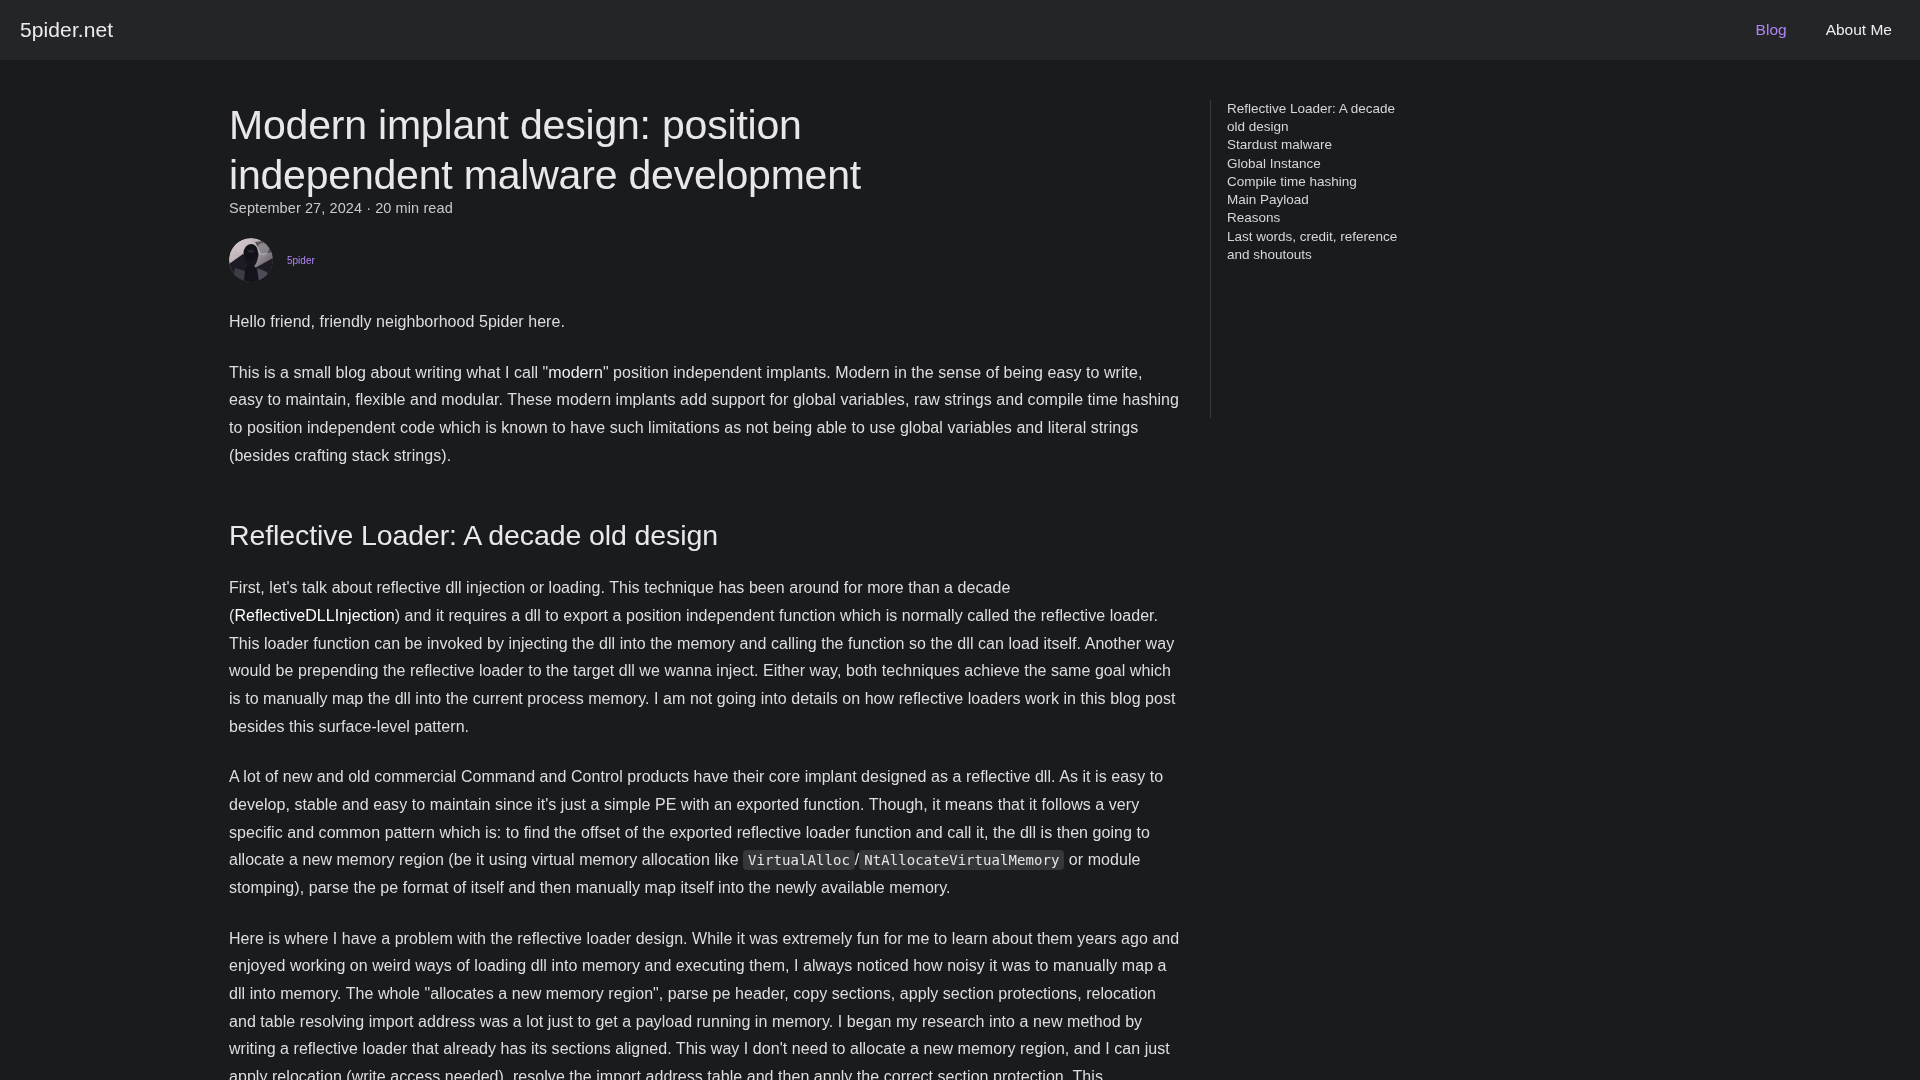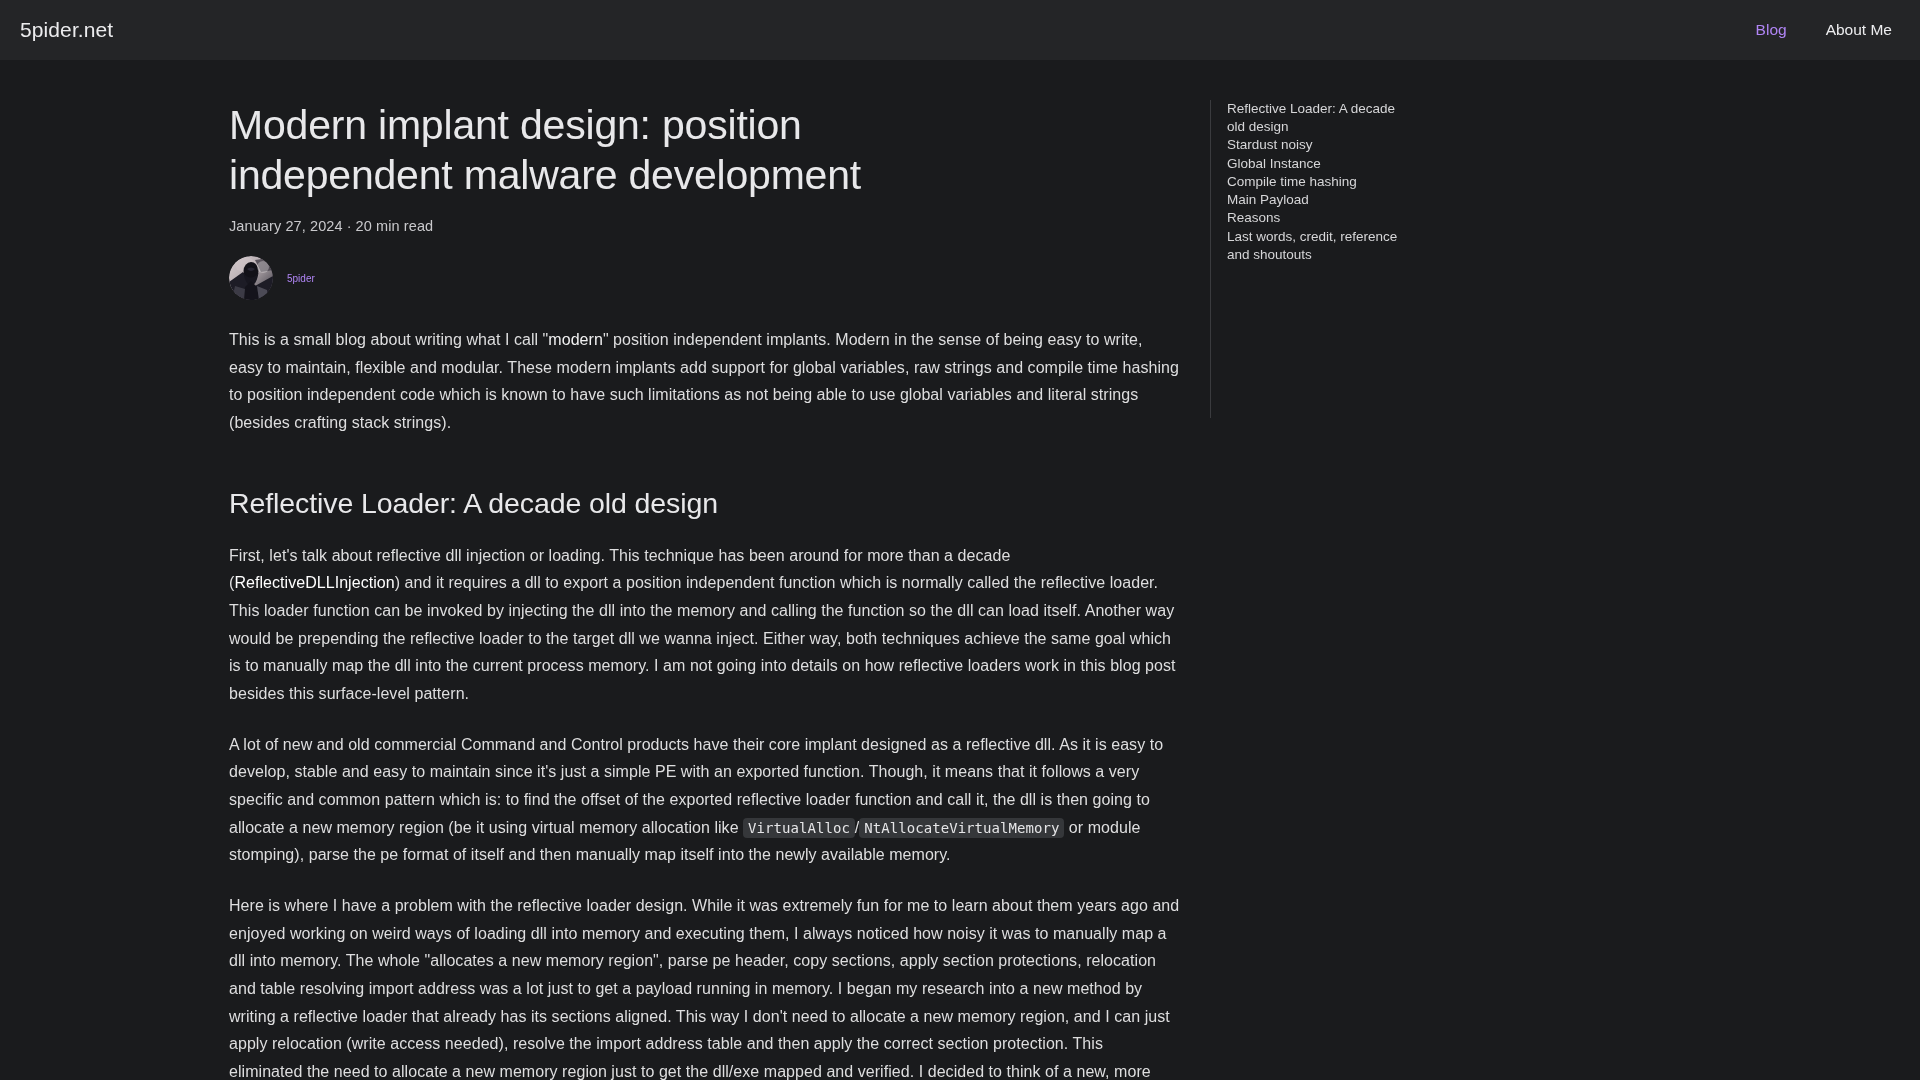--- a/index.html
+++ b/index.html
@@ -76,21 +76,20 @@
     padding: 0 0 0 4px;
   }
 
   .post-title {
     font-size: 41px;
     line-height: 1.22;
     font-weight: 400;
     letter-spacing: -0.2px;
     color: #e8e8ea;
     max-width: 800px;
-    margin-bottom: 18px;
   }
 
   .post-meta {
     font-size: 14.5px;
     color: #c9c9cc;
     margin-bottom: 22px;
     letter-spacing: .1px;
   }
   .meta-sep { padding: 0 4px; }
 
@@ -194,21 +193,21 @@
 </header>
 
 <div class="page">
   <div class="layout">
 
     <article class="article">
 
       <h1 class="post-title">Modern implant design: position independent malware development</h1>
 
       <div class="post-meta">
-        <span>January 27, 2024</span><span class="meta-sep">·</span><span>20 min read</span>
+        <span>September 27, 2024</span><span class="meta-sep">·</span><span>20 min read</span>
       </div>
 
       <div class="author-row">
         <span class="avatar">
           <svg viewBox="0 0 44 44" xmlns="http://www.w3.org/2000/svg" aria-hidden="true">
             <defs>
               <clipPath id="circ">
                   <circle cx="22" cy="22" r="22"></circle>
                 </clipPath>
               <linearGradient id="bgGrad" x1="0" y1="0" x2="1" y2="1">
@@ -228,40 +227,41 @@
               <path d="M28 30 L38 34 L40 44 L30 44 Z" fill="#55535f" opacity=".85"></path>
               <path d="M6 30 L16 33 L15 44 L3 44 Z" fill="#4a4854" opacity=".7"></path>
               <path d="M18 13 q4 -3 8 0 q-4 4 -8 0 Z" fill="#2a2835" opacity=".9"></path>
               <circle cx="34" cy="11" r="6" fill="#efeaec" opacity=".35"></circle>
             </g>
           </svg>
         </span>
         <a class="author-name" href="#">5pider</a>
       </div>
 
+      <p>Hello friend, friendly neighborhood 5pider here.</p>
 
       <p><span>This is a small blog about writing what I call "</span><strong>modern</strong><span>" position independent implants. Modern in the sense of being easy to write, easy to maintain, flexible and modular. These modern implants add support for global variables, raw strings and compile time hashing to position independent code which is known to have such limitations as not being able to use global variables and literal strings (besides crafting stack strings).</span></p>
 
       <h2 class="section-heading">Reflective Loader: A decade old design</h2>
 
       <p><span>First, let's talk about reflective dll injection or loading. This technique has been around for more than a decade (</span><a class="inline-link" href="#">ReflectiveDLLInjection</a><span>) and it requires a dll to export a position independent function which is normally called the reflective loader. This loader function can be invoked by injecting the dll into the memory and calling the function so the dll can load itself. Another way would be prepending the reflective loader to the target dll we wanna inject. Either way, both techniques achieve the same goal which is to manually map the dll into the current process memory. I am not going into details on how reflective loaders work in this blog post besides this surface-level pattern.</span></p>
 
       <p><span>A lot of new and old commercial Command and Control products have their core implant designed as a reflective dll. As it is easy to develop, stable and easy to maintain since it's just a simple PE with an exported function. Though, it means that it follows a very specific and common pattern which is: to find the offset of the exported reflective loader function and call it, the dll is then going to allocate a new memory region (be it using virtual memory allocation like </span><code class="inline-code">VirtualAlloc</code><span class="code-slash">/</span><code class="inline-code">NtAllocateVirtualMemory</code><span> or module stomping), parse the pe format of itself and then manually map itself into the newly available memory.</span></p>
 
       <p>Here is where I have a problem with the reflective loader design. While it was extremely fun for me to learn about them years ago and enjoyed working on weird ways of loading dll into memory and executing them, I always noticed how noisy it was to manually map a dll into memory. The whole "allocates a new memory region", parse pe header, copy sections, apply section protections, relocation and table resolving import address was a lot just to get a payload running in memory. I began my research into a new method by writing a reflective loader that already has its sections aligned. This way I don't need to allocate a new memory region, and I can just apply relocation (write access needed), resolve the import address table and then apply the correct section protection. This eliminated the need to allocate a new memory region just to get the dll/exe mapped and verified. I decided to think of a new, more modern, method</p>
 
     </article>
 
     <aside class="toc-wrap">
       <ul class="toc-list">
         <li>
             <a class="toc-item" href="#">Reflective Loader: A decade old design</a>
           </li>
         <li>
-            <a class="toc-item" href="#">Stardust noisy</a>
+            <a class="toc-item" href="#">Stardust malware</a>
           </li>
         <li>
             <a class="toc-item" href="#">Global Instance</a>
           </li>
         <li>
             <a class="toc-item" href="#">Compile time hashing</a>
           </li>
         <li>
             <a class="toc-item" href="#">Main Payload</a>
           </li>

